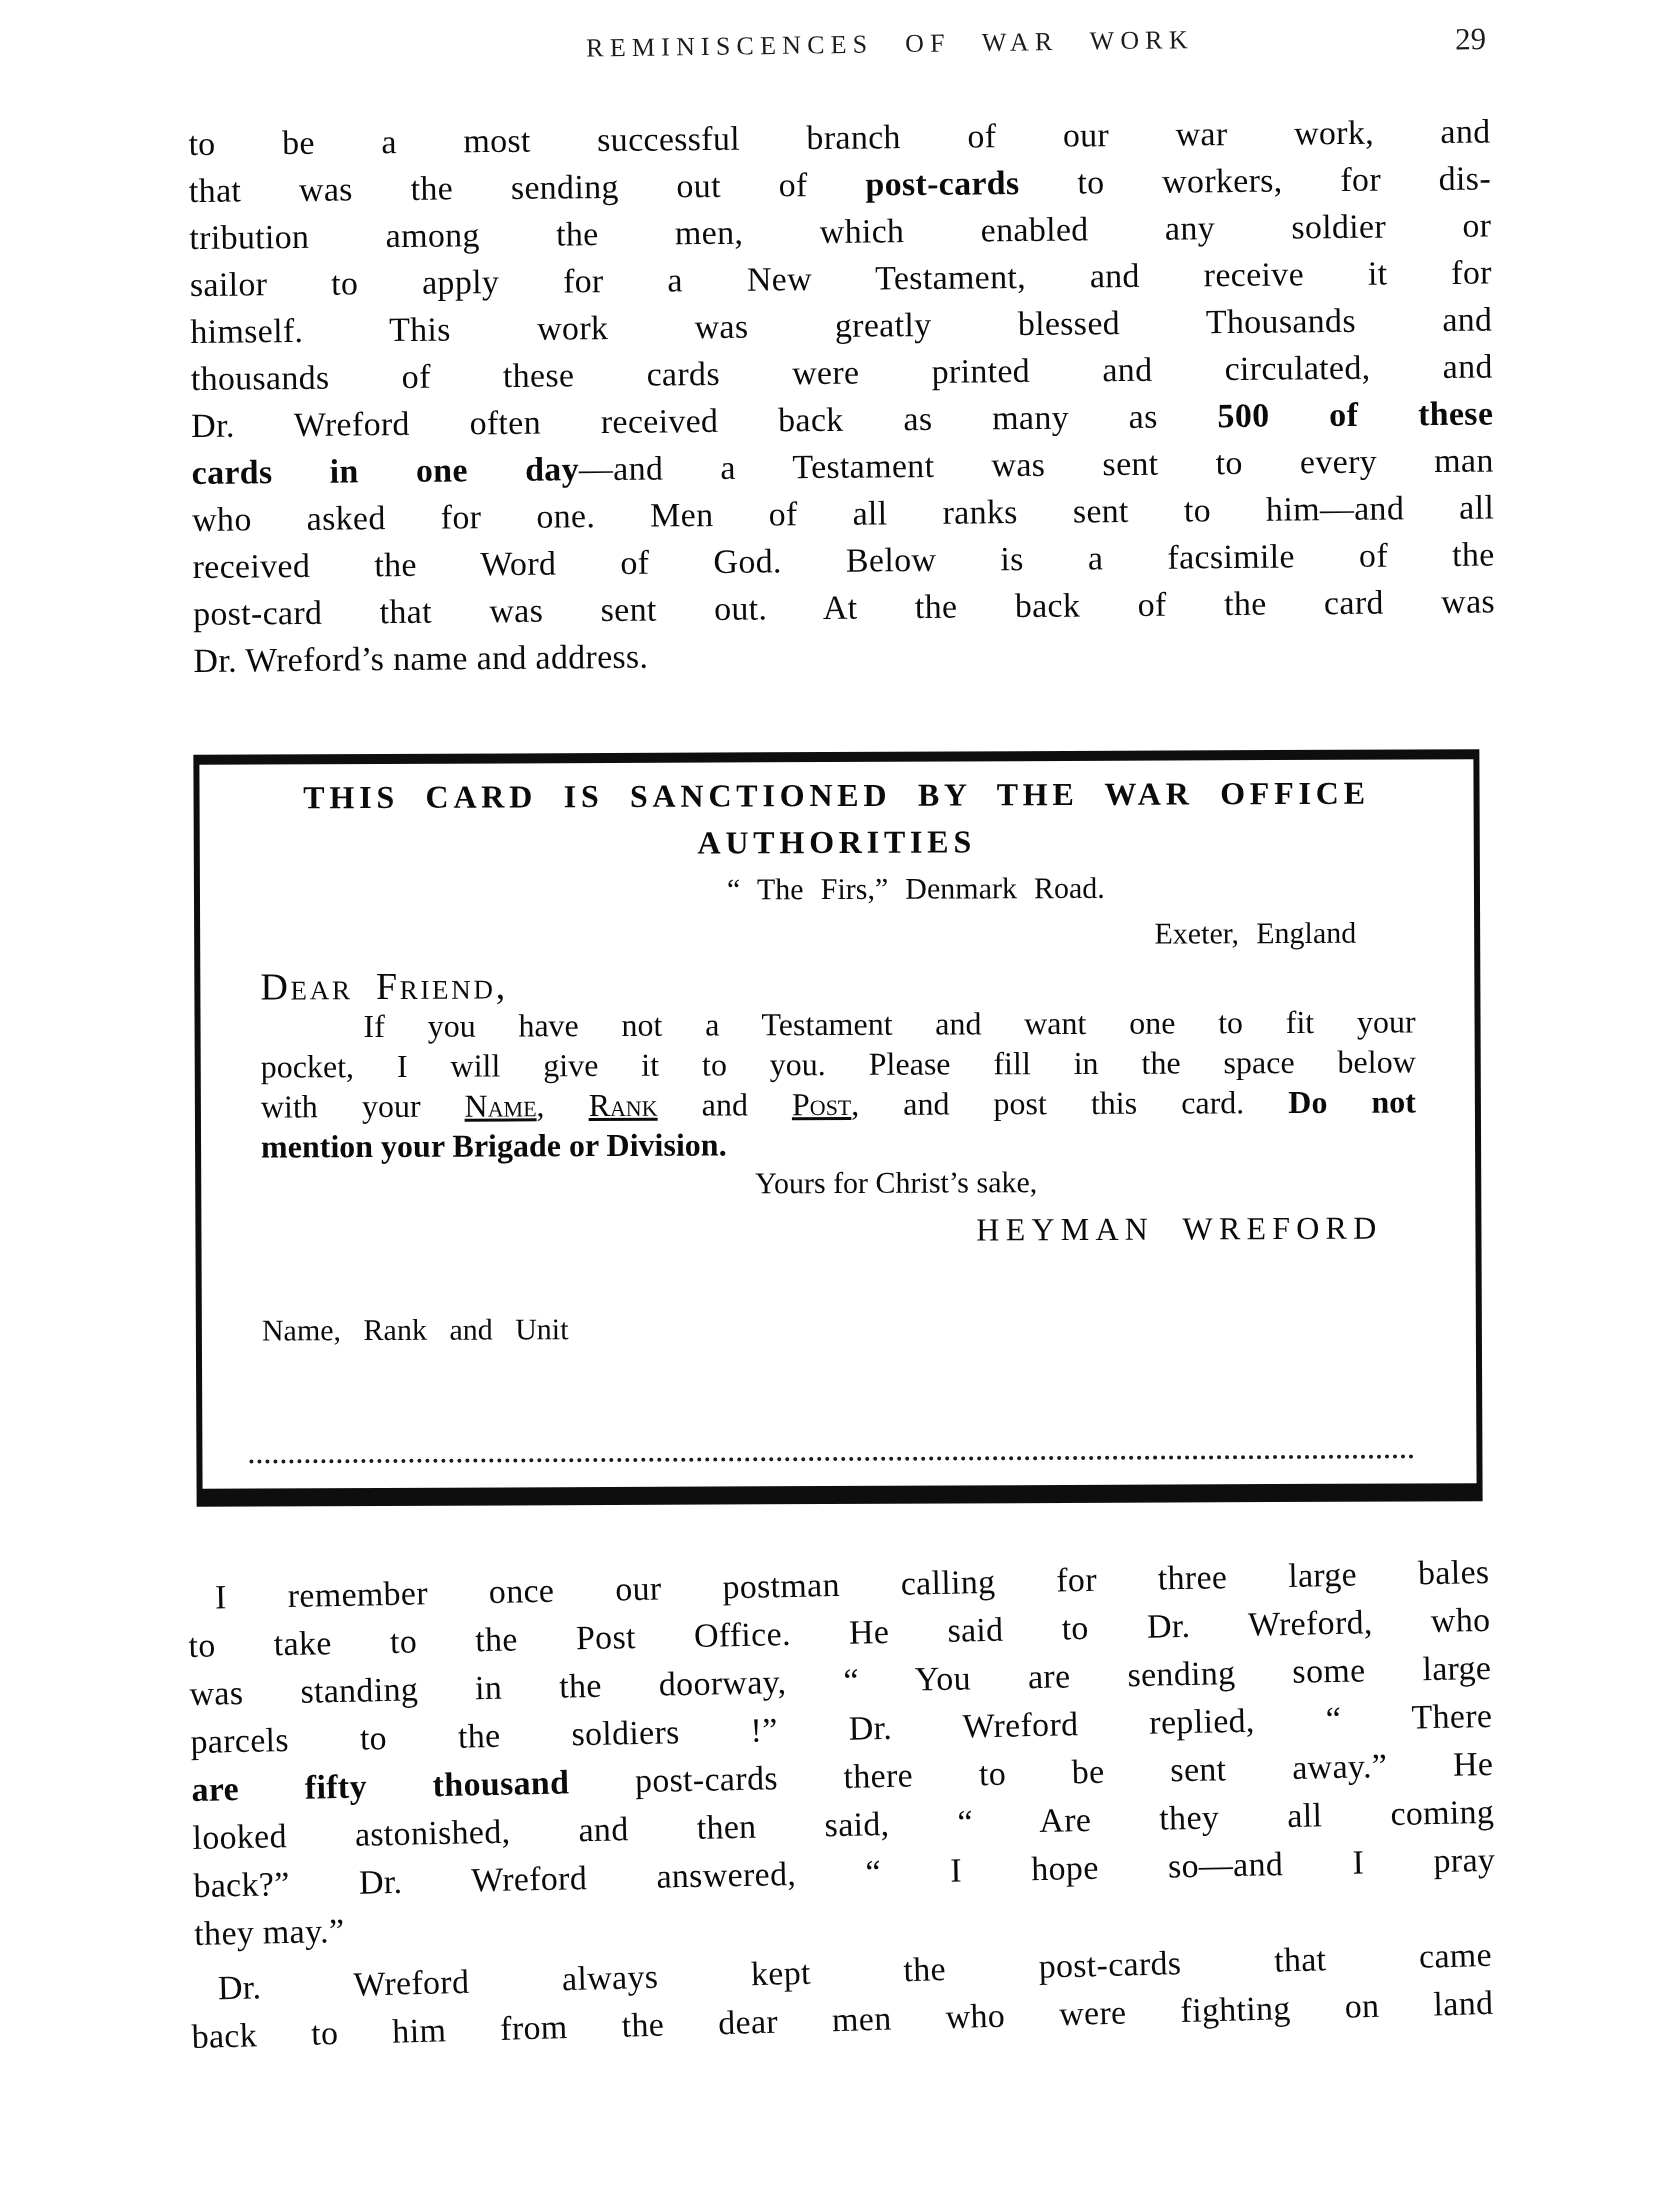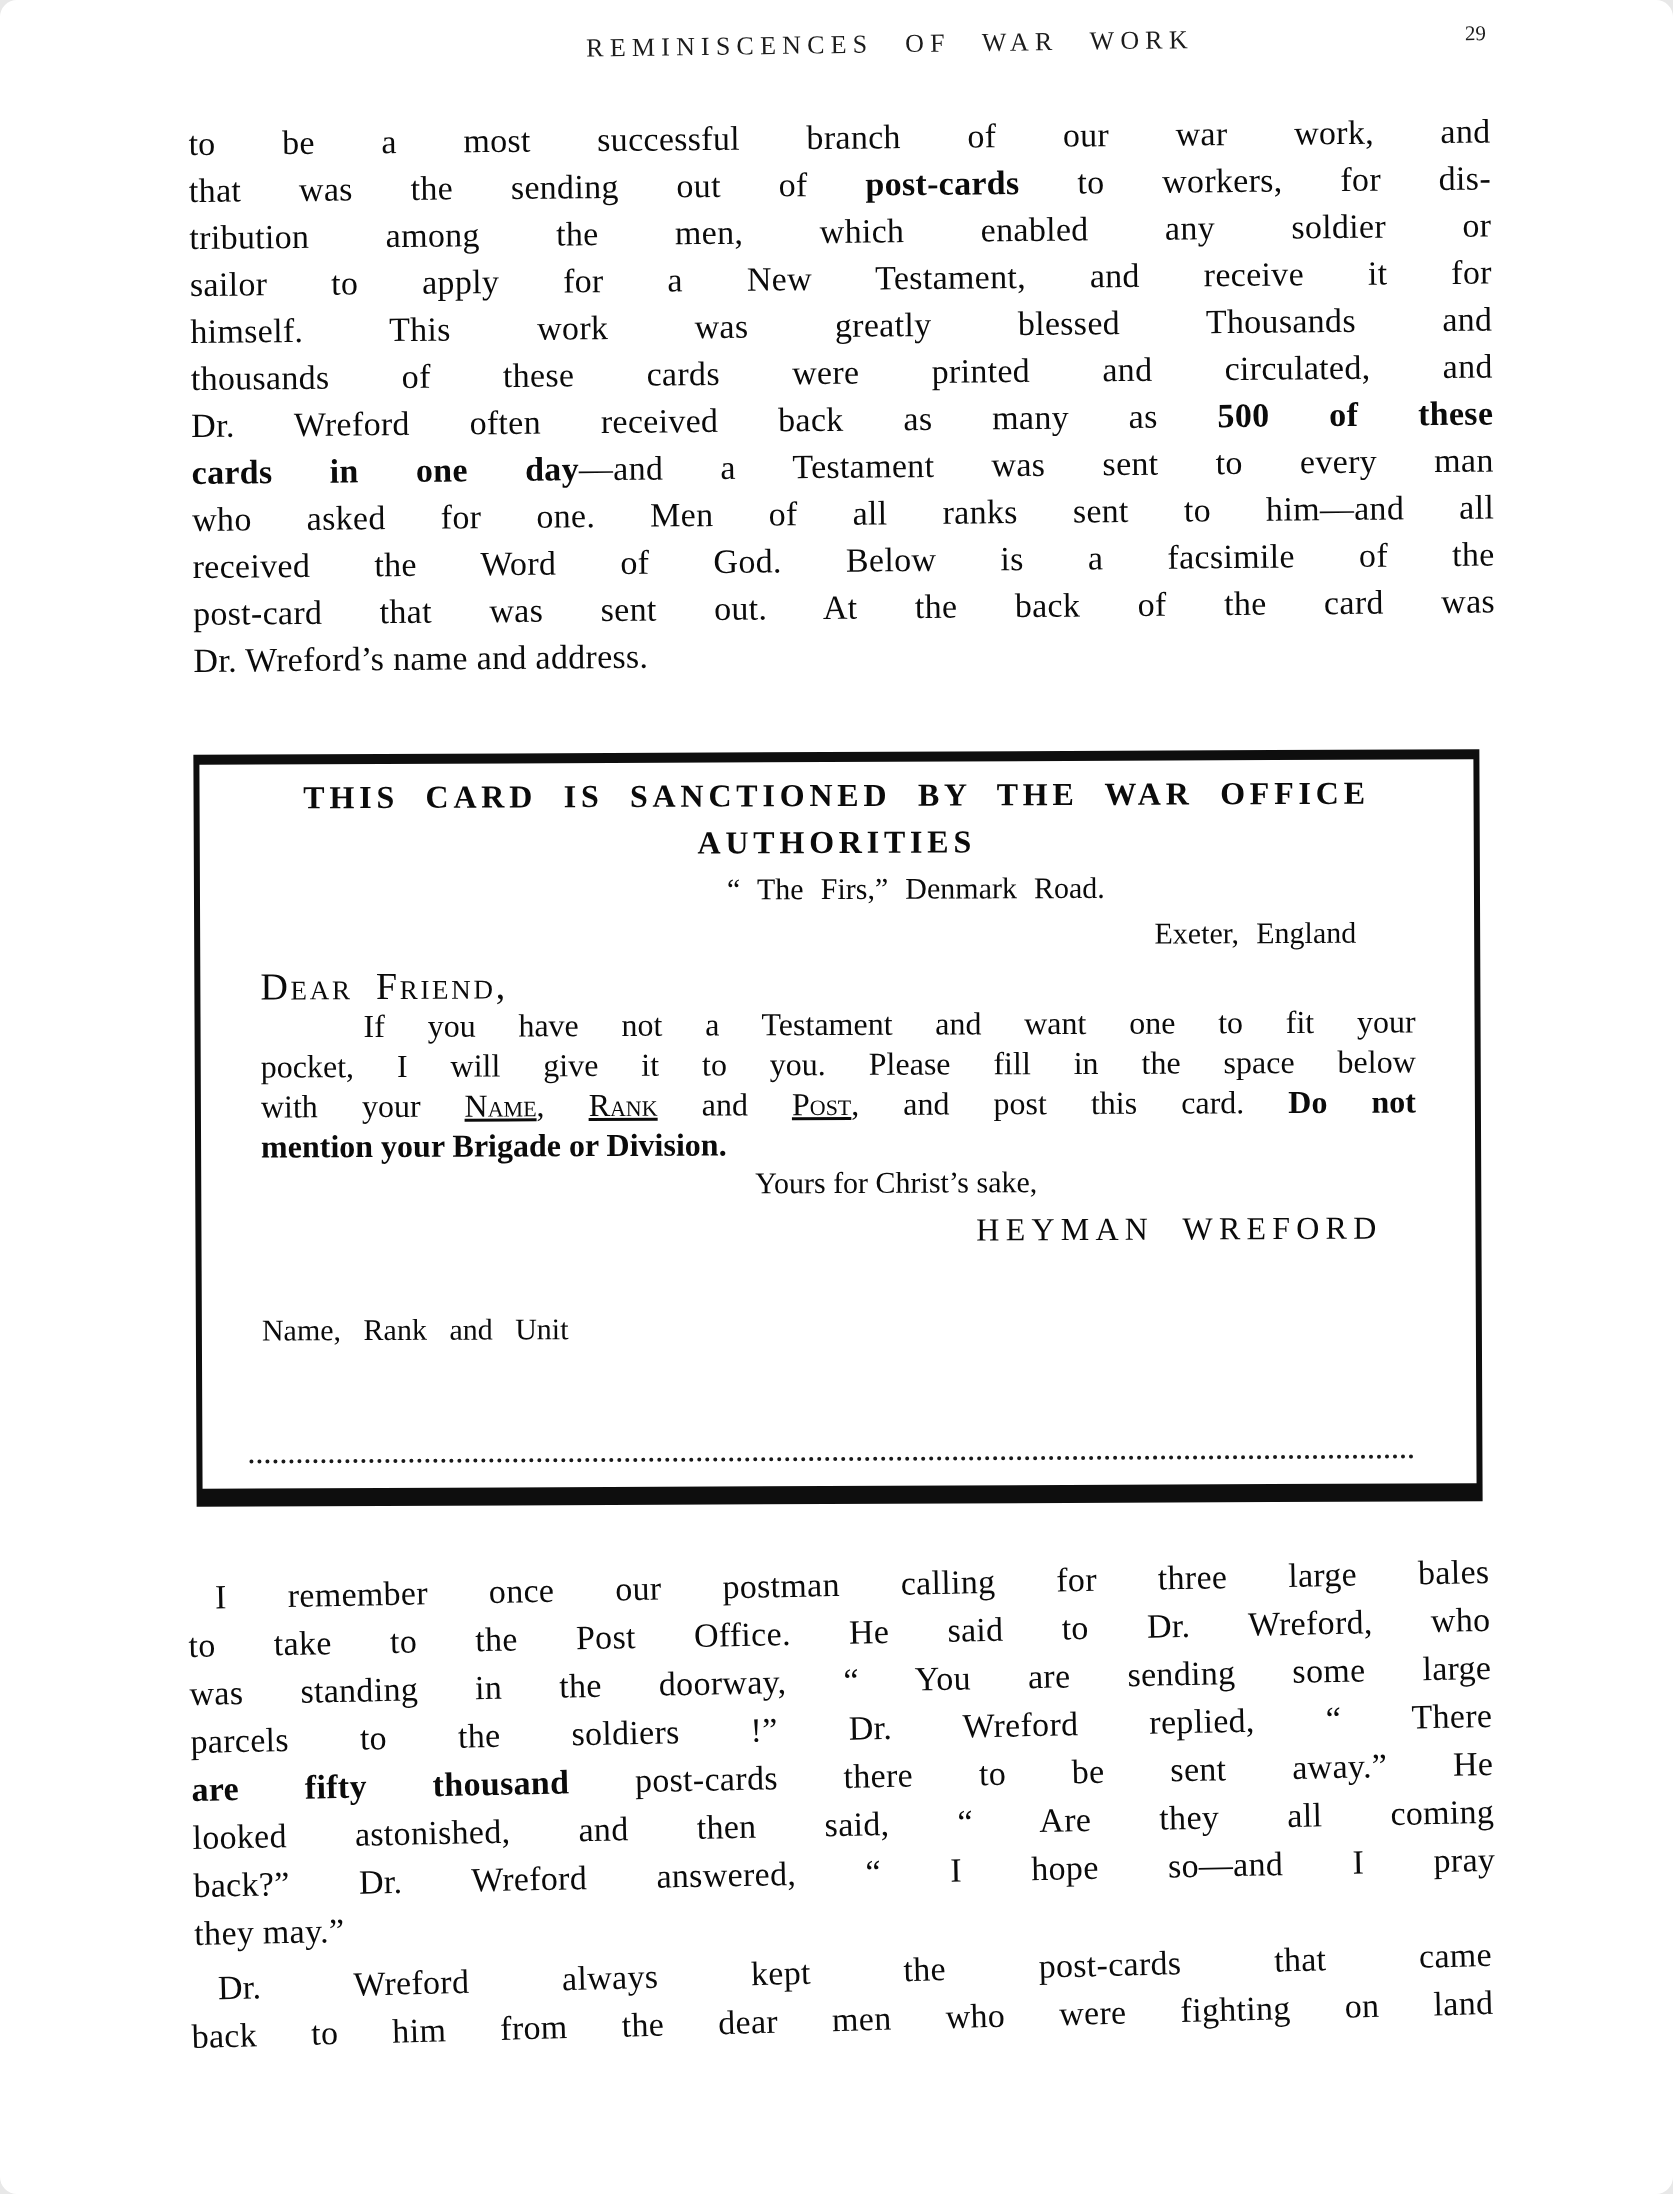--- a/index.html
+++ b/index.html
@@ -3,38 +3,37 @@
 <meta charset="utf-8">
 <style>
   html,body{margin:0;padding:0;background:#e8e8e8;}
   .page{
     position:relative;
     width:1673px;height:2194px;
     background:#ffffff;
     font-family:"Liberation Serif", serif;
     color:#0b0b0b;
     overflow:hidden;
-    border-radius:17px;
   }
   
   .header{
     position:absolute;top:30px;left:191px;width:1302px;
     transform:rotate(-0.8deg);
   }
   .header-title{
     text-align:center;
     font-size:26px;
     letter-spacing:6.2px;
     word-spacing:19px;
     color:#1c1c1c;
     transform:translateX(48px);
   }
   .page-number{
     position:absolute;right:6.9px;top:0;
-    font-size:21px;color:#1c1c1c;
+    font-size:31px;color:#1c1c1c;
   }
   
   .para{
     position:absolute;left:191px;width:1302px;
     font-size:34px;line-height:47px;
     letter-spacing:0.3px;
   }
   .p1{top:120px;transform:rotate(-0.55deg);transform-origin:0 50%;}
   .p2{top:1574px;line-height:48px;transform:rotate(-1.15deg);transform-origin:0 50%;}
   .p3{top:1965px;line-height:48px;transform:rotate(-1.5deg);transform-origin:0 50%;}

